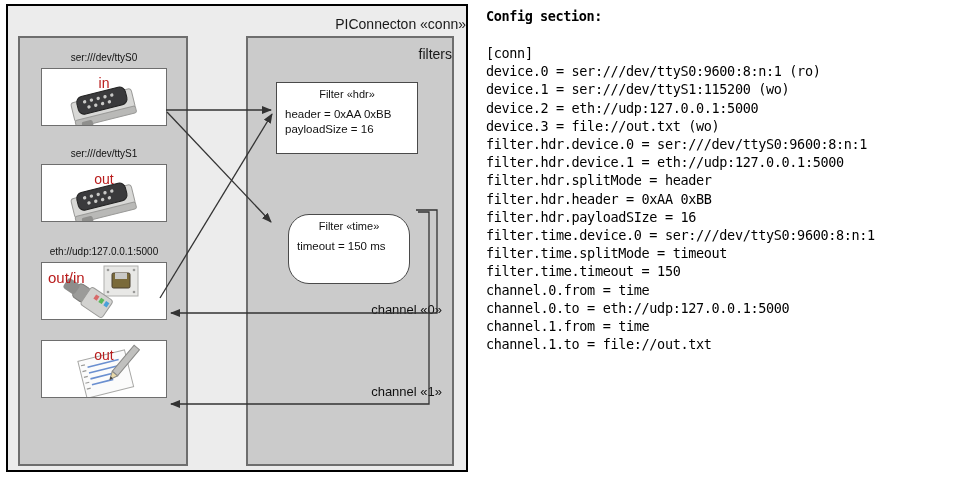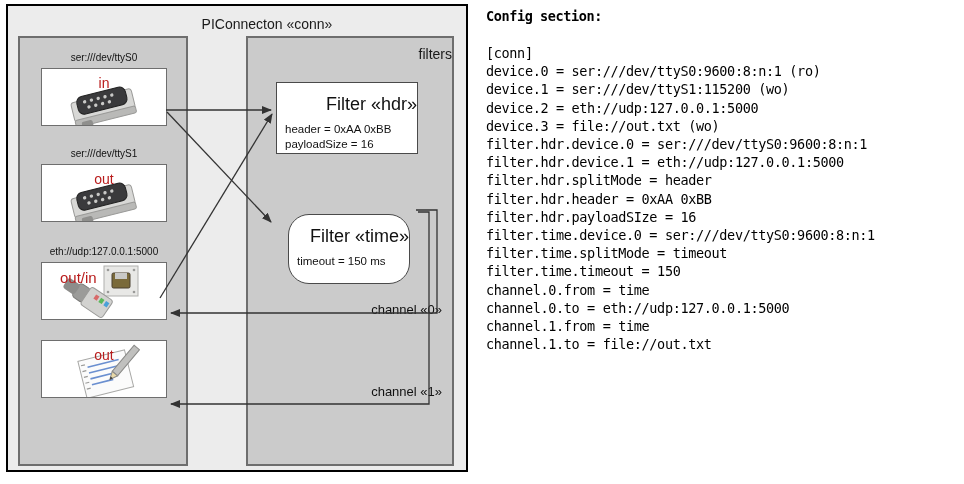--- a/index.html
+++ b/index.html
@@ -5,49 +5,49 @@
   html,body{margin:0;padding:0;background:#fff;}
   body{width:964px;height:484px;position:relative;overflow:hidden;
        font-family:"Liberation Sans",sans-serif;color:#000;}
 
   
   #diagram{position:absolute;left:0;top:0;width:478px;height:484px;}
 
   .outer-frame{position:absolute;left:6px;top:4px;width:462px;height:468px;
                background:#ececec;border:2px solid #000;box-sizing:border-box;}
 
-  .diagram-title{position:absolute;left:0;top:10px;width:100%;text-align:center;
-                 font-size:14px;color:#1a1a1a;margin-left:30px;}
+  .diagram-title{position:absolute;left:0;top:10px;width:100%;text-align:right;
+                 font-size:14px;color:#1a1a1a;}
 
   .panel{position:absolute;background:#cbcbcb;border:2px solid #6e6e6e;
          box-sizing:border-box;}
   #devices-panel{left:18px;top:36px;width:170px;height:430px;}
   #filters-panel{left:246px;top:36px;width:208px;height:430px;}
 
   .panel-title{position:absolute;left:0;top:8px;width:100%;text-align:right;
                font-size:14px;color:#1a1a1a;}
 
   .device-group{position:absolute;left:8px;width:152px;}
   .device-label{font-size:10px;text-align:center;color:#111;line-height:16px;
                 white-space:nowrap;}
   .device-box{position:relative;margin:2px auto 0;width:126px;height:58px;
               background:#fff;border:1.5px solid #6e6e6e;box-sizing:border-box;
               overflow:hidden;}
   .dir-label{position:absolute;left:0;top:6px;width:100%;text-align:center;
              font-size:14px;color:#b91c1c;z-index:3;pointer-events:none;}
-  .dir-label.left{text-align:center;left:6px;width:auto;font-size:15px;margin-left:12px;}
+  .dir-label.left{text-align:center;left:6px;width:auto;font-size:15px;}
 
   .icon-wrap{position:absolute;inset:0;}
 
   
   .filter-card{position:absolute;background:#fff;border:1.5px solid #4a4a4a;
                box-sizing:border-box;}
   #filter-hdr{left:28px;top:44px;width:142px;height:72px;}
   #filter-time{left:40px;top:176px;width:122px;height:70px;border-radius:21px;}
-  .filter-title{text-align:right;font-size:18px;margin-top:11px;color:#111;}
+  .filter-title{text-align:center;font-size:11px;margin-top:5px;color:#111;}
   .filter-props{margin:7px 0 0 8px;font-size:11.5px;line-height:15px;color:#111;}
 
   .channel-label{position:absolute;right:10px;font-size:13px;color:#111;
                  white-space:nowrap;}
 
   svg.wires{position:absolute;left:0;top:0;width:478px;height:484px;
             pointer-events:none;overflow:visible;}
 
   
   #config{position:absolute;left:484px;top:0;width:480px;height:484px;}

